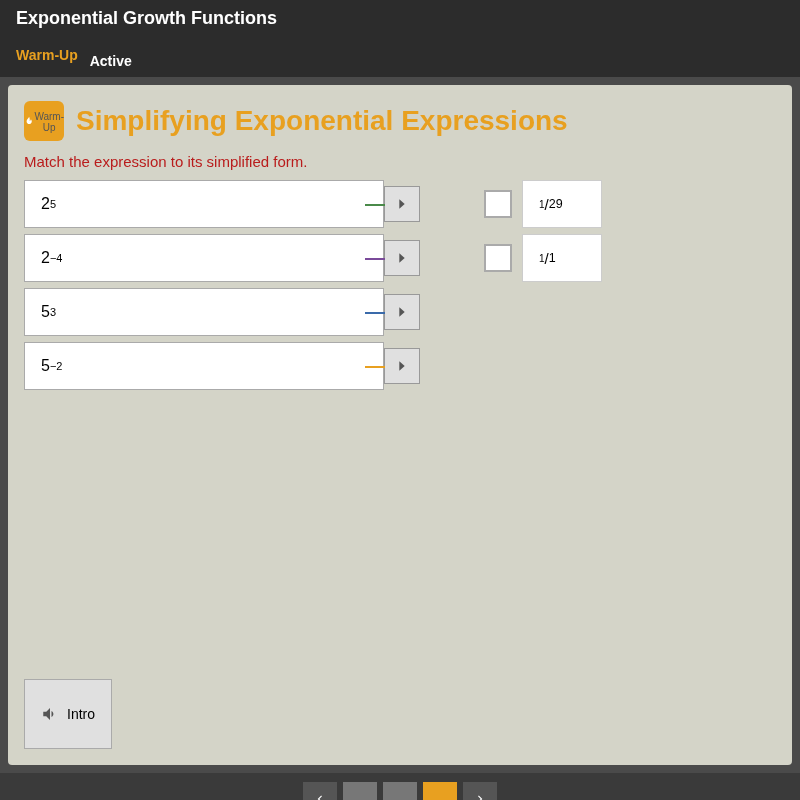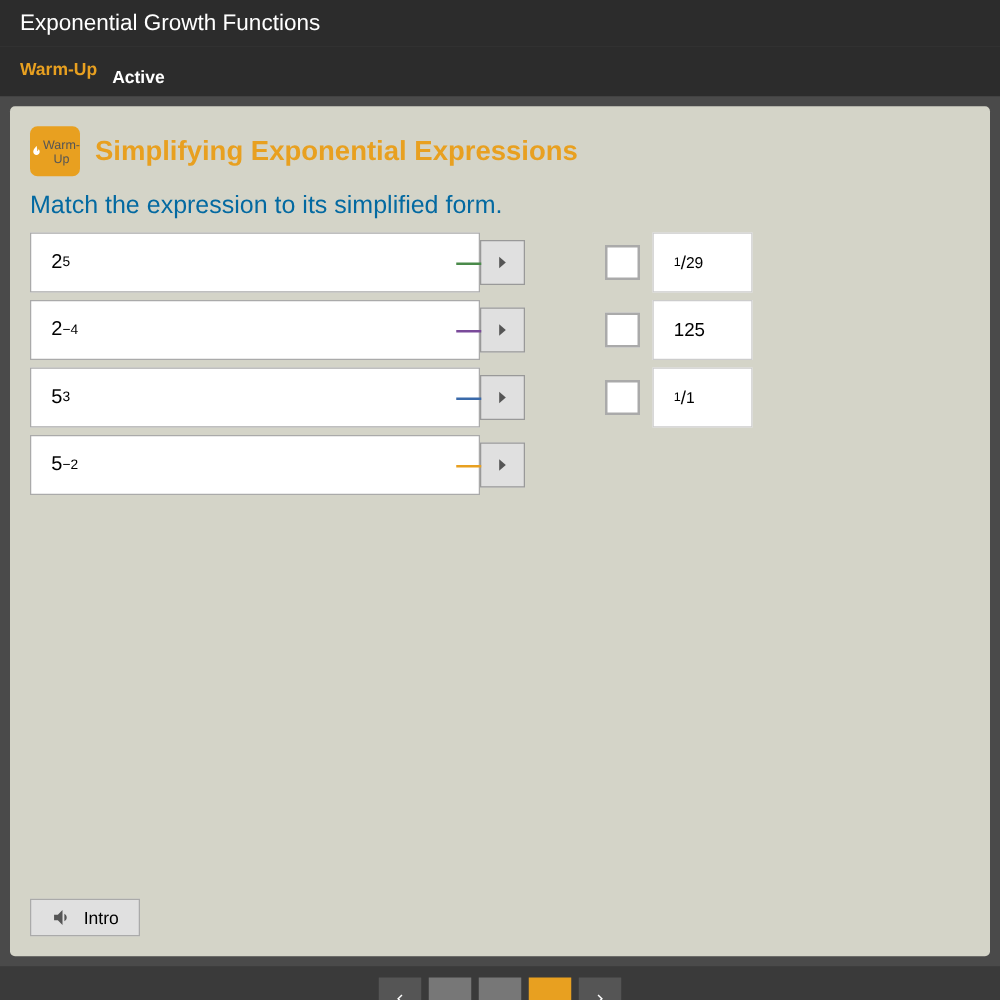--- a/index.html
+++ b/index.html
@@ -10,21 +10,21 @@
       font-family: Arial, sans-serif;
       overflow: hidden;
     }
 
     
     .top-header {
       background: #2c2c2c;
       color: white;
       padding: 8px 16px;
       font-size: 18px;
-      font-weight: normal;
+      font-weight: bold;
     }
 
     
     .sub-header {
       background: #2c2c2c;
       padding: 4px 16px 8px 16px;
       display: flex;
       align-items: center;
       gap: 12px;
     }
@@ -79,27 +79,27 @@
 
     .warmup-label {
       font-size: 10px;
       color: #555;
       text-align: center;
       margin-top: 2px;
     }
 
     .card-title {
       color: #e8a020;
-      font-size: 22px;
+      font-size: 28px;
       font-weight: bold;
     }
 
     .instruction {
-      font-size: 20px;
-      color: #0369a1;
+      font-size: 15px;
+      color: #b91c1c;
       margin: 12px 0 10px 0;
     }
 
     
     .matching-container {
       display: flex;
       gap: 0;
       align-items: flex-start;
     }
 
@@ -208,21 +208,21 @@
       bottom: 16px;
       left: 16px;
       right: 16px;
       display: flex;
       align-items: center;
     }
 
     .intro-button {
       background: #e0e0e0;
       border: 1px solid #aaa;
-      padding: 5px 16px;
+      padding: 25px 16px;
       font-size: 14px;
       display: flex;
       align-items: center;
       gap: 8px;
       cursor: pointer;
     }
 
     .speaker-icon {
       width: 18px;
       height: 18px;
@@ -322,26 +322,20 @@
 
     <div class="right-column">
 
       <div class="answer-row">
         <div class="answer-checkbox"></div>
         <div class="answer-value">
           <sup>1</sup>/<sub>29</sub>
         </div>
       </div>
 
-      <div class="answer-row">
-        <div class="answer-checkbox"></div>
-        <div class="answer-value">
-          125
-        </div>
-      </div>
 
       <div class="answer-row">
         <div class="answer-checkbox"></div>
         <div class="answer-value">
           <sup>1</sup>/<sub>1</sub>
         </div>
       </div>
 
 
     </div>

